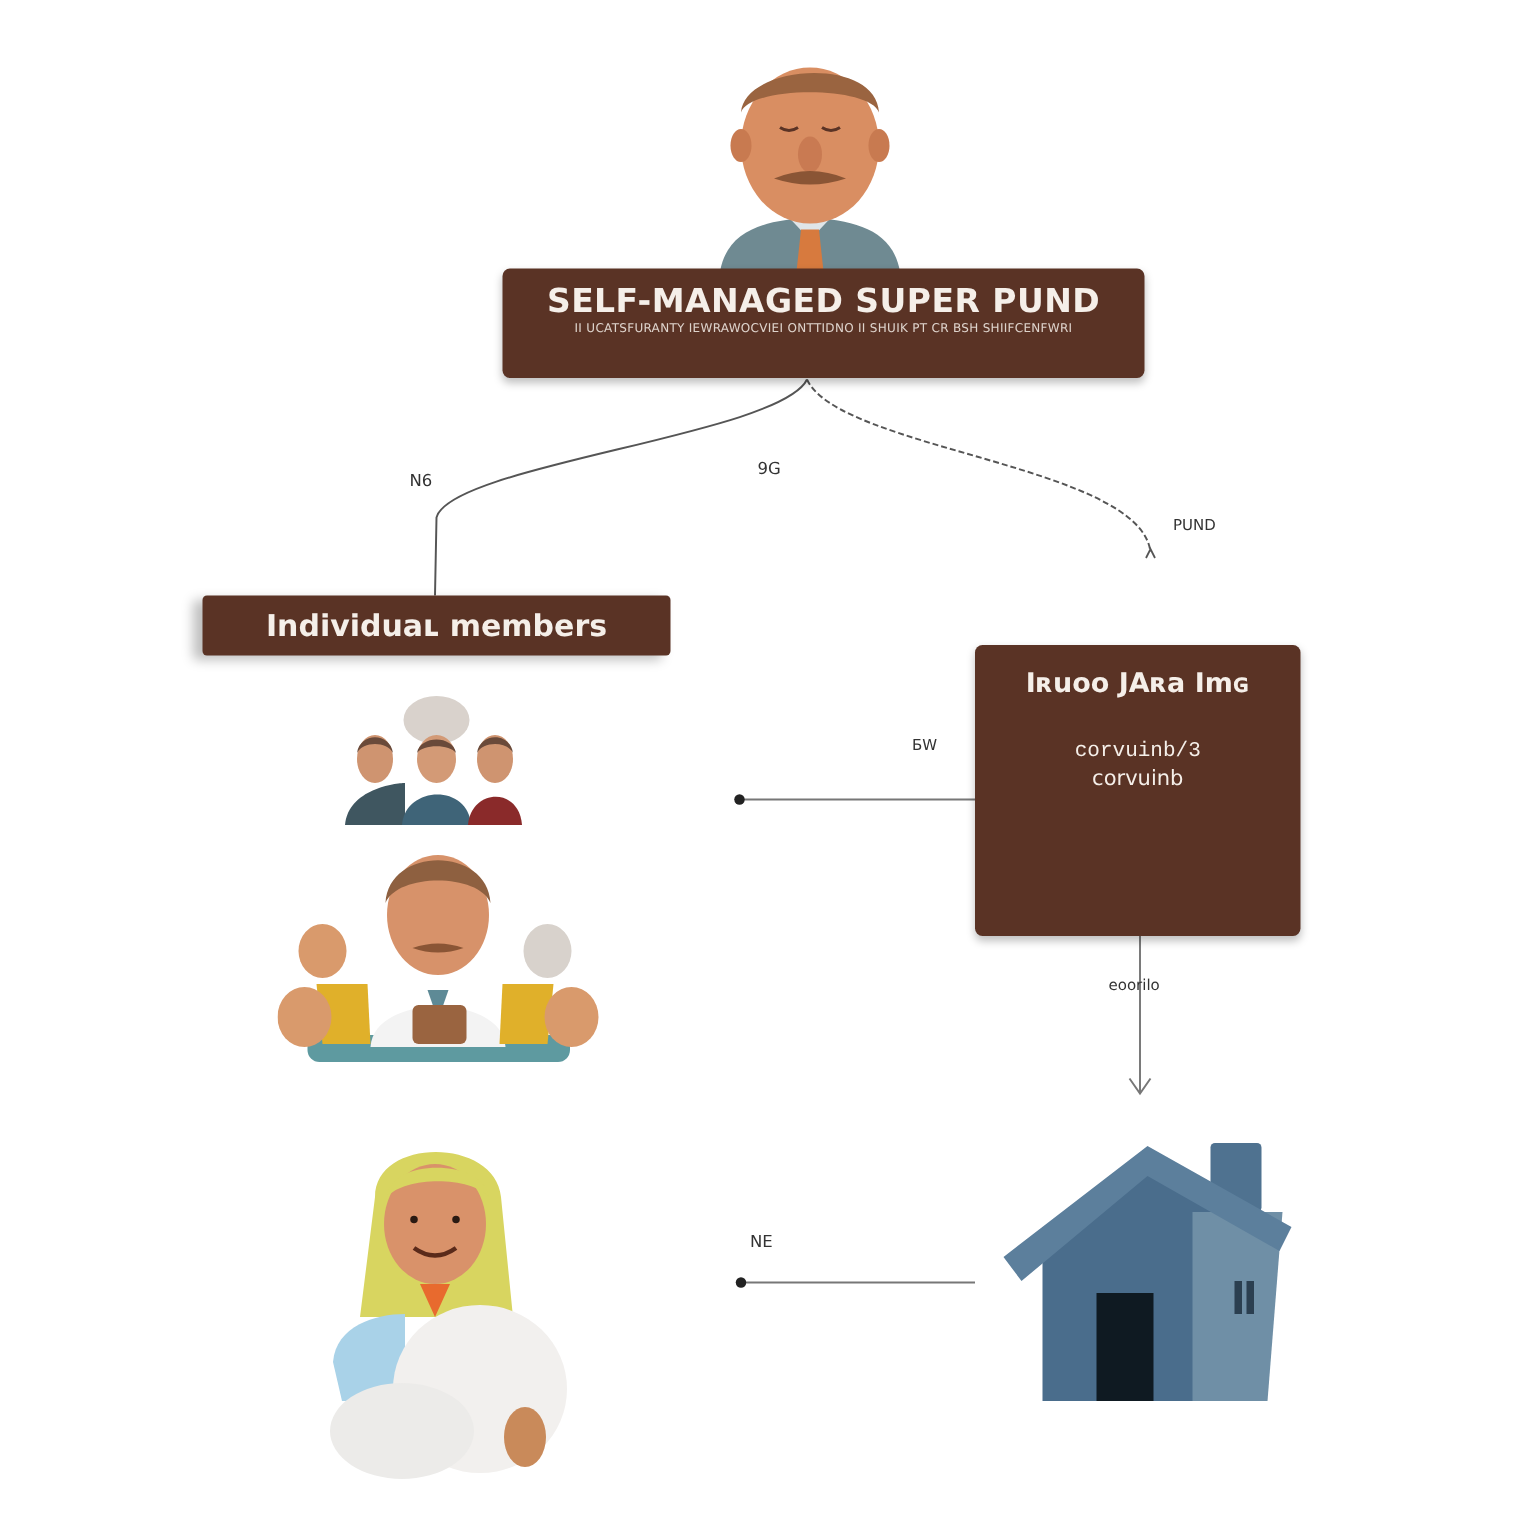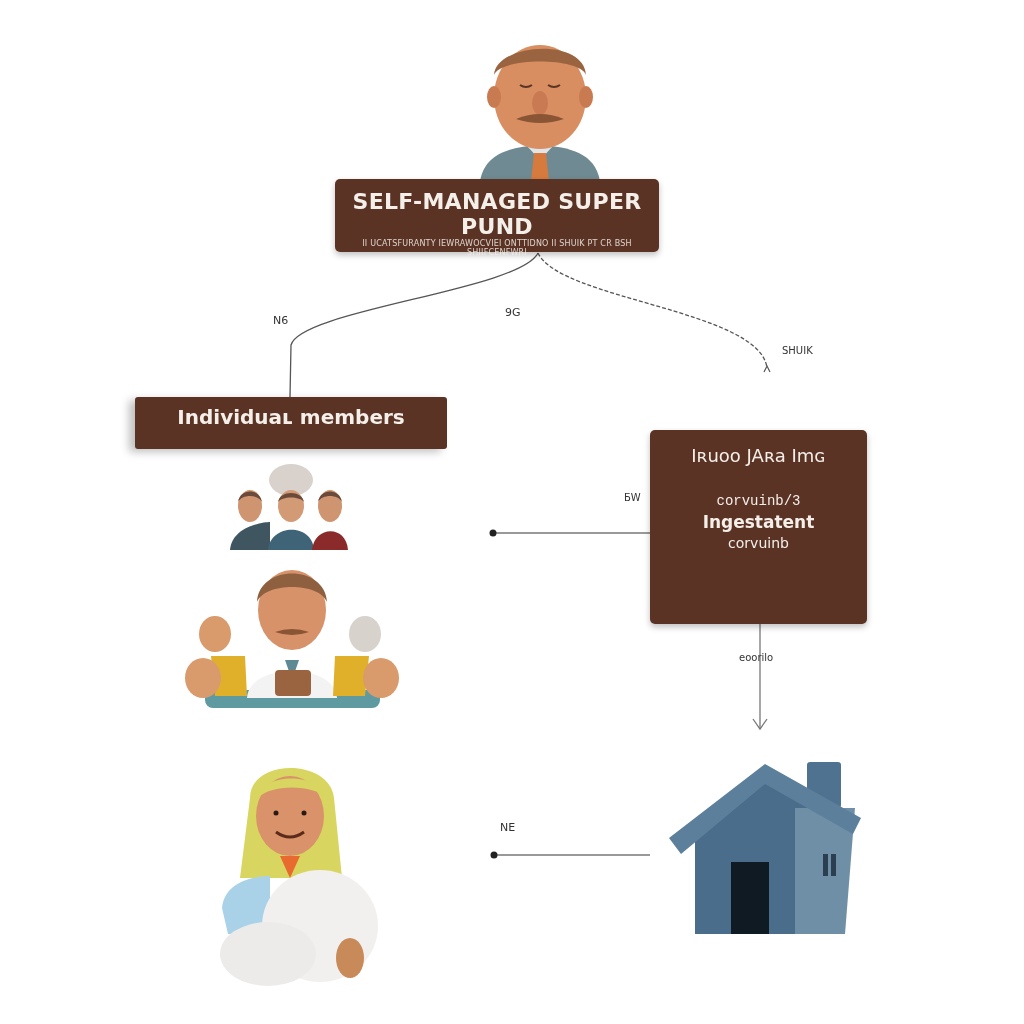--- a/index.html
+++ b/index.html
@@ -1,24 +1,24 @@
 <!DOCTYPE html>
 <html><head>
 <meta charset="utf-8">
 <style>
   html, body { margin:0; padding:0; background:#ffffff; }
   body { width:1024px; height:1024px; position:relative; overflow:hidden; font-family:"DejaVu Sans", sans-serif; }
   .box { position:absolute; background:#5a3325; color:#f5efe9; border-radius:5px; box-shadow:0 3px 6px rgba(0,0,0,0.25); box-sizing:border-box; }
-  #top-box { left:335px; top:179px; width:324px; height:73px; text-align:center; }
+  #top-box { left:335px; top:179px; width:428px; height:73px; text-align:center; }
   #top-box .title { font-weight:bold; font-size:22px; letter-spacing:0.3px; margin-top:10px; }
   #top-box .sub { font-size:8px; opacity:0.85; letter-spacing:0.2px; }
-  #members-box { left:135px; top:397px; width:312px; height:52px; text-align:center; border-radius:3px; box-shadow:-6px 3px 8px rgba(0,0,0,0.25); }
+  #members-box { left:135px; top:397px; width:312px; height:40px; text-align:center; border-radius:3px; box-shadow:-6px 3px 8px rgba(0,0,0,0.25); }
   #members-box .title { font-weight:bold; font-size:20px; line-height:40px; }
   #property-box { left:650px; top:430px; width:217px; height:194px; text-align:center; }
-  #property-box .t1 { font-weight:normal; font-size:18px; margin-top:14px; line-height:24px; }
+  #property-box .t1 { font-weight:bold; font-size:18px; margin-top:14px; line-height:24px; }
   #property-box .t2 { font-weight:bold; font-size:20px; line-height:26px; }
   #property-box .s1 { font-size:14px; margin-top:24px; line-height:18px;font-family:Liberation Mono, monospace; }
   #property-box .s2 { font-weight:bold; font-size:17px; line-height:24px; }
   #property-box .s3 { font-size:14px; line-height:18px; }
   .lbl { position:absolute; font-size:11px; color:#333; }
   svg.lines { position:absolute; left:0; top:0; }
   .fig { position:absolute; }
 </style>
 </head>
 <body>
@@ -30,22 +30,22 @@
   <line x1="493" y1="533" x2="650" y2="533" stroke="#777" stroke-width="1.3"></line>
   <circle cx="493" cy="533" r="3.5" fill="#222"></circle>
   <line x1="760" y1="624" x2="760" y2="728" stroke="#777" stroke-width="1.3"></line>
   <path d="M753 719 L760 729 L767 719" fill="none" stroke="#777" stroke-width="1.3"></path>
   <line x1="494" y1="855" x2="650" y2="855" stroke="#777" stroke-width="1.3"></line>
   <circle cx="494" cy="855" r="3.5" fill="#222"></circle>
 </svg>
 
 <span class="lbl" style="left:273px;top:314px;">N6</span>
 <span class="lbl" style="left:505px;top:306px;">9G</span>
-<span class="lbl" style="left:782px;top:345px;font-size:10px;">SHUIK</span>
-<span class="lbl" style="left:608px;top:492px;font-size:10px;margin-left:16px;">БW</span>
+<span class="lbl" style="left:782px;top:345px;font-size:10px;">PUND</span>
+<span class="lbl" style="left:608px;top:492px;font-size:10px;">БW</span>
 <span class="lbl" style="left:703px;top:652px;font-size:10px;margin-left:36px;">eoorilo</span>
 <span class="lbl" style="left:500px;top:821px;">NE</span>
 
 <svg class="fig" style="left:470px;top:35px;" width="140" height="146">
   <path d="M10 146 C 15 118, 40 112, 70 110 C 100 112, 125 118, 130 146 Z" fill="#6f8a92"></path>
   <path d="M56 110 L70 125 L84 110 Z" fill="#dfe5e8"></path>
   <path d="M64 118 L76 118 L79 146 L61 146 Z" fill="#d77a3e"></path>
   <ellipse cx="70" cy="62" rx="46" ry="52" fill="#d98e62"></ellipse>
   <ellipse cx="24" cy="62" rx="7" ry="11" fill="#c87a50"></ellipse>
   <ellipse cx="116" cy="62" rx="7" ry="11" fill="#c87a50"></ellipse>
@@ -61,21 +61,20 @@
   <div class="sub">II UCATSFURANTY IEWRAWOCVIEI ONTTIDNO II SHUIK PT CR BSH SHIIFCENFWRI</div>
 </div>
 
 <div id="members-box" class="box">
   <div class="title">Individuaʟ members</div>
 </div>
 
 <div id="property-box" class="box">
   <div class="t1">Iʀuoo JAʀa Imɢ</div>
   <div class="s1">corvuinb/3</div>
-  <div class="s2">Ingestatent</div>
   <div class="s3">corvuinb</div>
 </div>
 
 <svg class="fig" style="left:228px;top:460px;" width="125" height="90">
   <ellipse cx="63" cy="20" rx="22" ry="16" fill="#d9d2cc"></ellipse>
   <path d="M2 90 C 4 66, 36 62, 42 62 L 42 90 Z" fill="#3f5660"></path>
   <path d="M40 90 C 42 64, 84 62, 86 90 Z" fill="#3f6478"></path>
   <path d="M84 90 C 86 66, 118 64, 120 90 Z" fill="#8a2a2a"></path>
   <ellipse cx="22" cy="46" rx="12" ry="16" fill="#cf9470"></ellipse>
   <path d="M10 42 C 12 28, 32 28, 34 42 C 30 34, 14 34, 10 42 Z" fill="#6a4a3a"></path>

